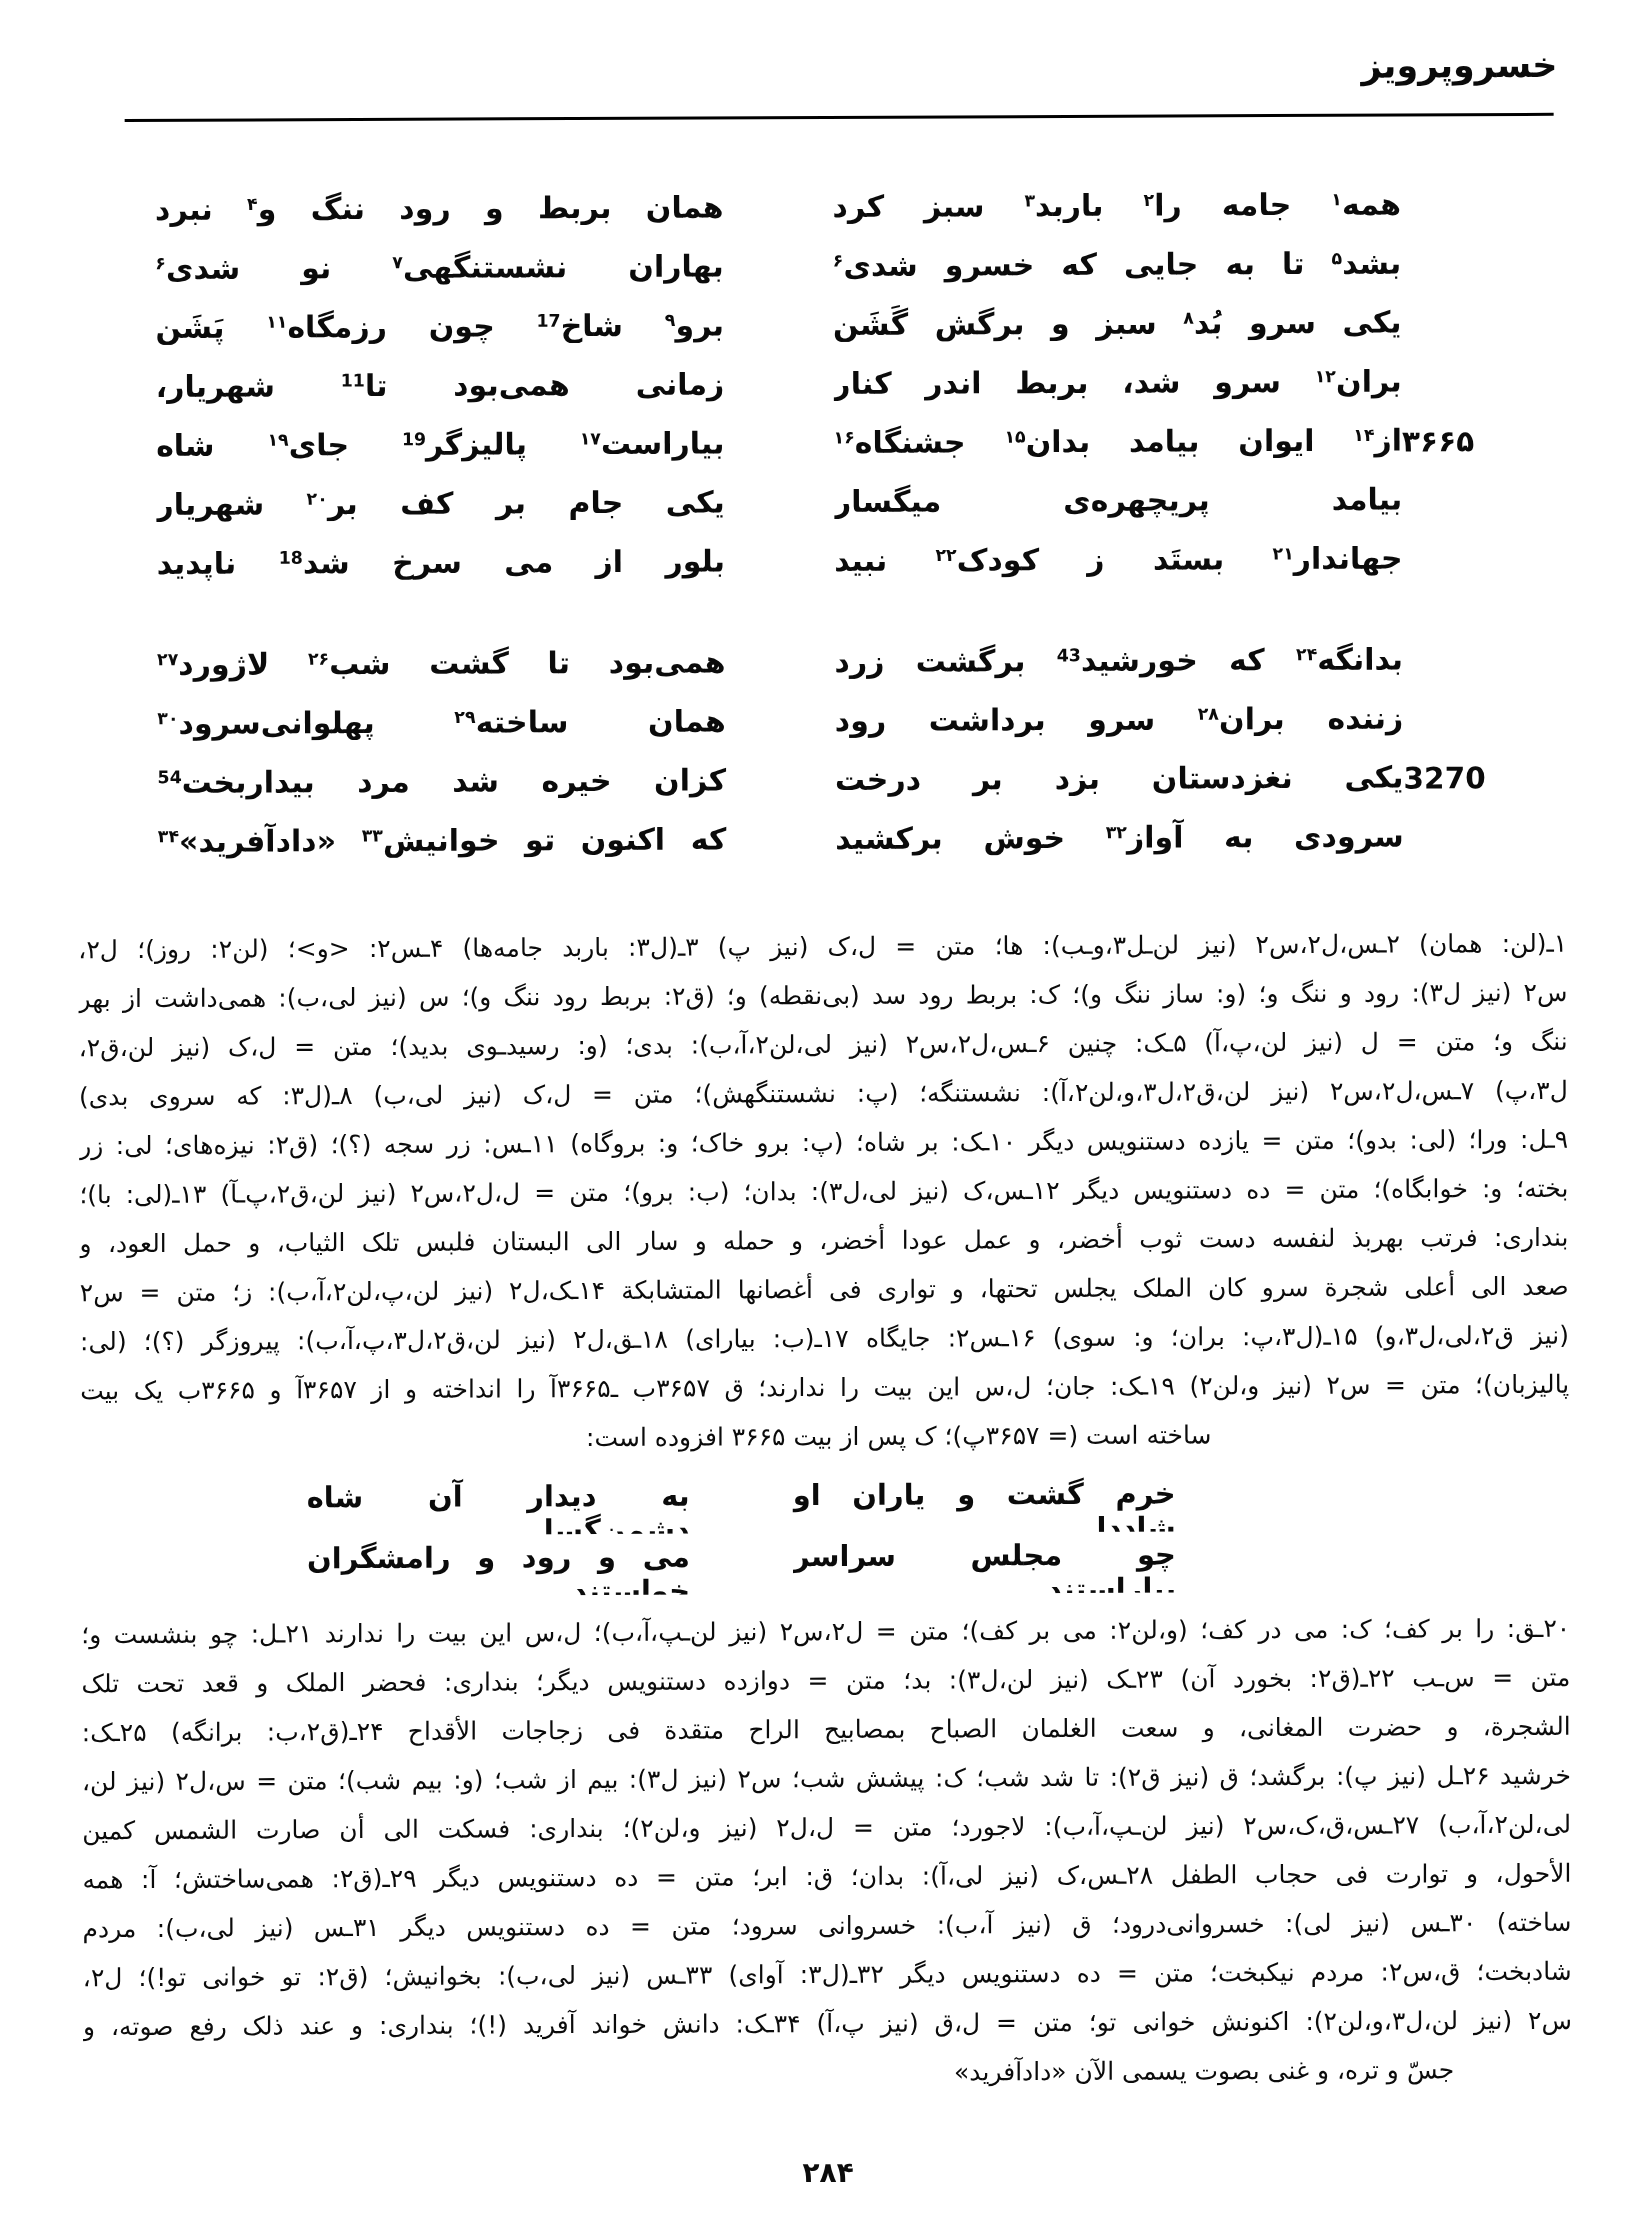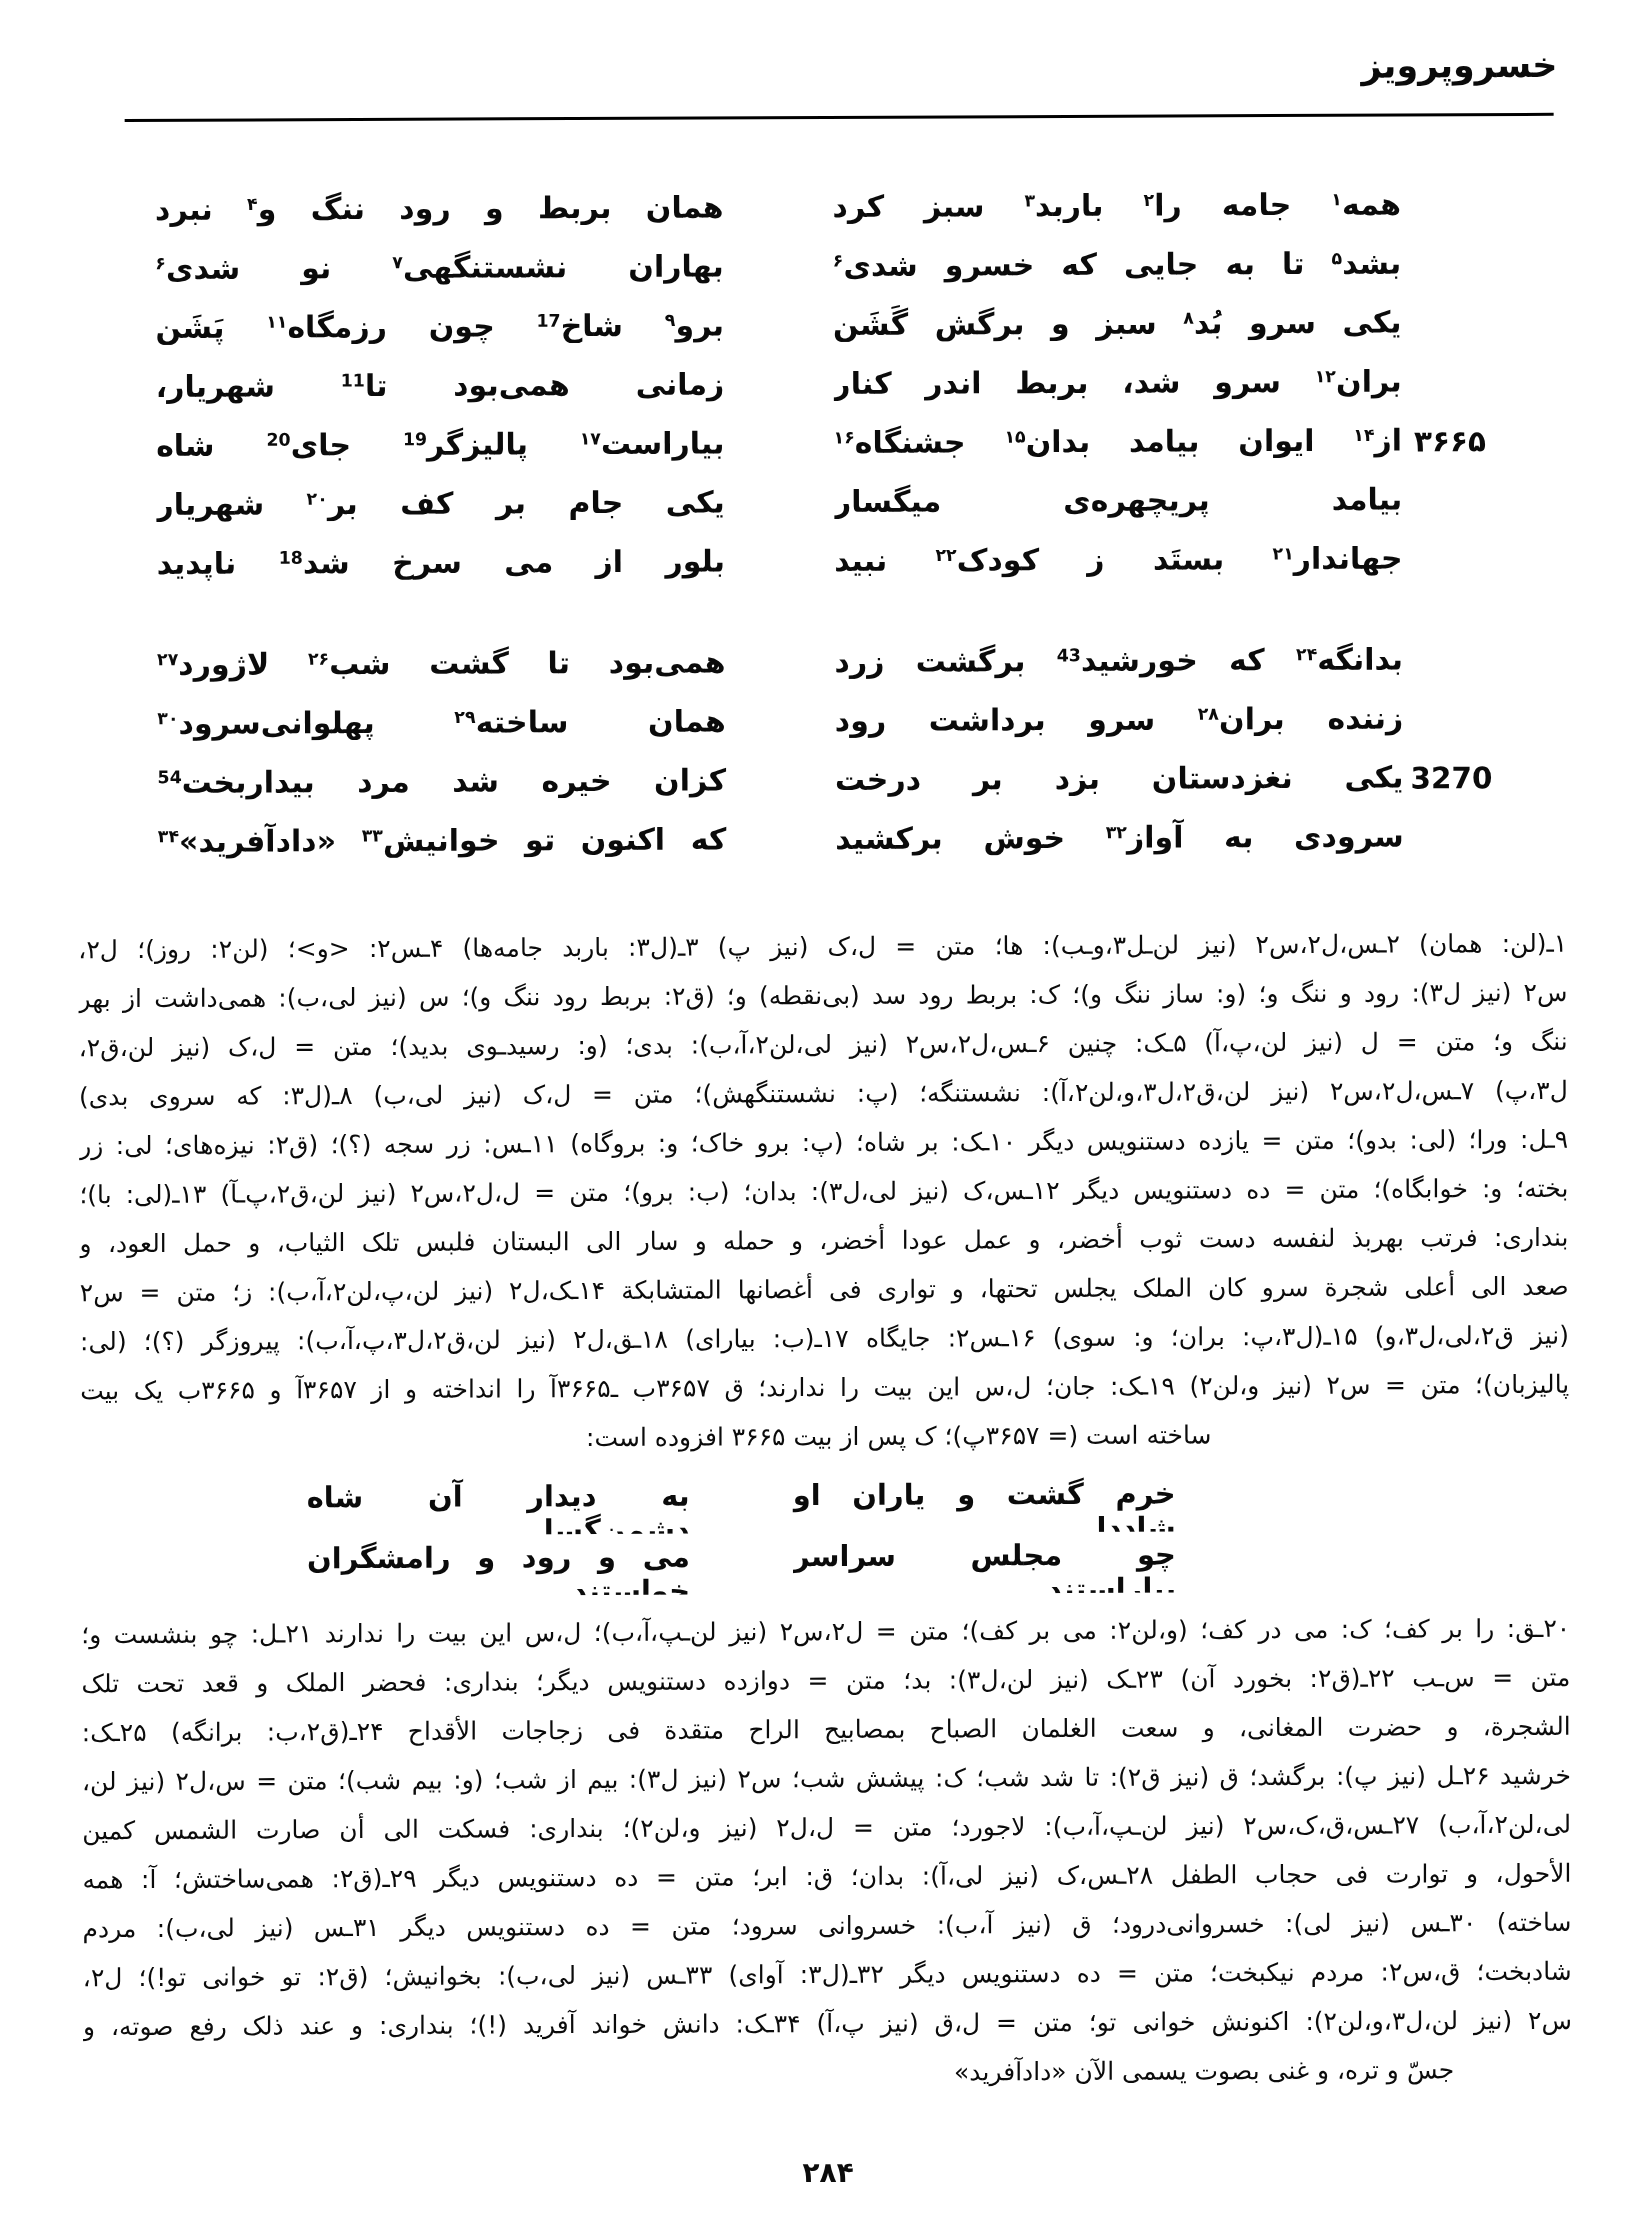--- a/index.html
+++ b/index.html
@@ -20,21 +20,21 @@
   }
   .header-rule{
     height:0;border-bottom:3.7px solid #000;margin:28px 3.7px 0 44px;
   }
   
   .poem{margin:68px 146px 0 159px;}
   .poem2{margin-top:42px;}
   .vrow{display:flex;align-items:flex-start;height:59px;}
   .vnum{
     width:96px;flex:0 0 96px;font-size:29.5px;font-weight:bold;
-    padding-top:3.7px;text-align:center;
+    padding-top:3.7px;text-align:left;
   }
   .hem{
     flex:1 1 0;font-size:30px;font-weight:bold;
     text-align:justify;text-align-last:justify;
     padding-top:1.8px;overflow:hidden;max-height:55px;
   }
   .vgap{flex:0 0 109px;}
   sup{font-size:0.58em;line-height:0;vertical-align:0.55em;}
   
   .apparatus{margin:44px 79px 0 79px;font-size:25px;}
@@ -94,21 +94,21 @@
     <div class="vrow">
       <div class="vnum"></div>
       <div class="hem">بران<sup>۱۲</sup> سرو شد، بربط اندر کنار</div>
       <div class="vgap"></div>
       <div class="hem">زمانی همی‌بود تا<sup>11</sup> شهریار،</div>
     </div>
     <div class="vrow">
       <div class="vnum">۳۶۶۵</div>
       <div class="hem">از<sup>۱۴</sup> ایوان بیامد بدان<sup>۱۵</sup> جشنگاه<sup>۱۶</sup></div>
       <div class="vgap"></div>
-      <div class="hem">بیاراست<sup>۱۷</sup> پالیزگر<sup>19</sup> جای<sup>20</sup> شاه</div>
+      <div class="hem">بیاراست<sup>۱۷</sup> پالیزگر<sup>19</sup> جای<sup>۱۹</sup> شاه</div>
     </div>
     <div class="vrow">
       <div class="vnum"></div>
       <div class="hem">بیامد پریچهره‌ی میگسار</div>
       <div class="vgap"></div>
       <div class="hem">یکی جام بر کف برِ<sup>۲۰</sup> شهریار</div>
     </div>
     <div class="vrow">
       <div class="vnum"></div>
       <div class="hem">جهاندار<sup>۲۱</sup> بستَد ز کودک<sup>۲۲</sup> نبید</div>

